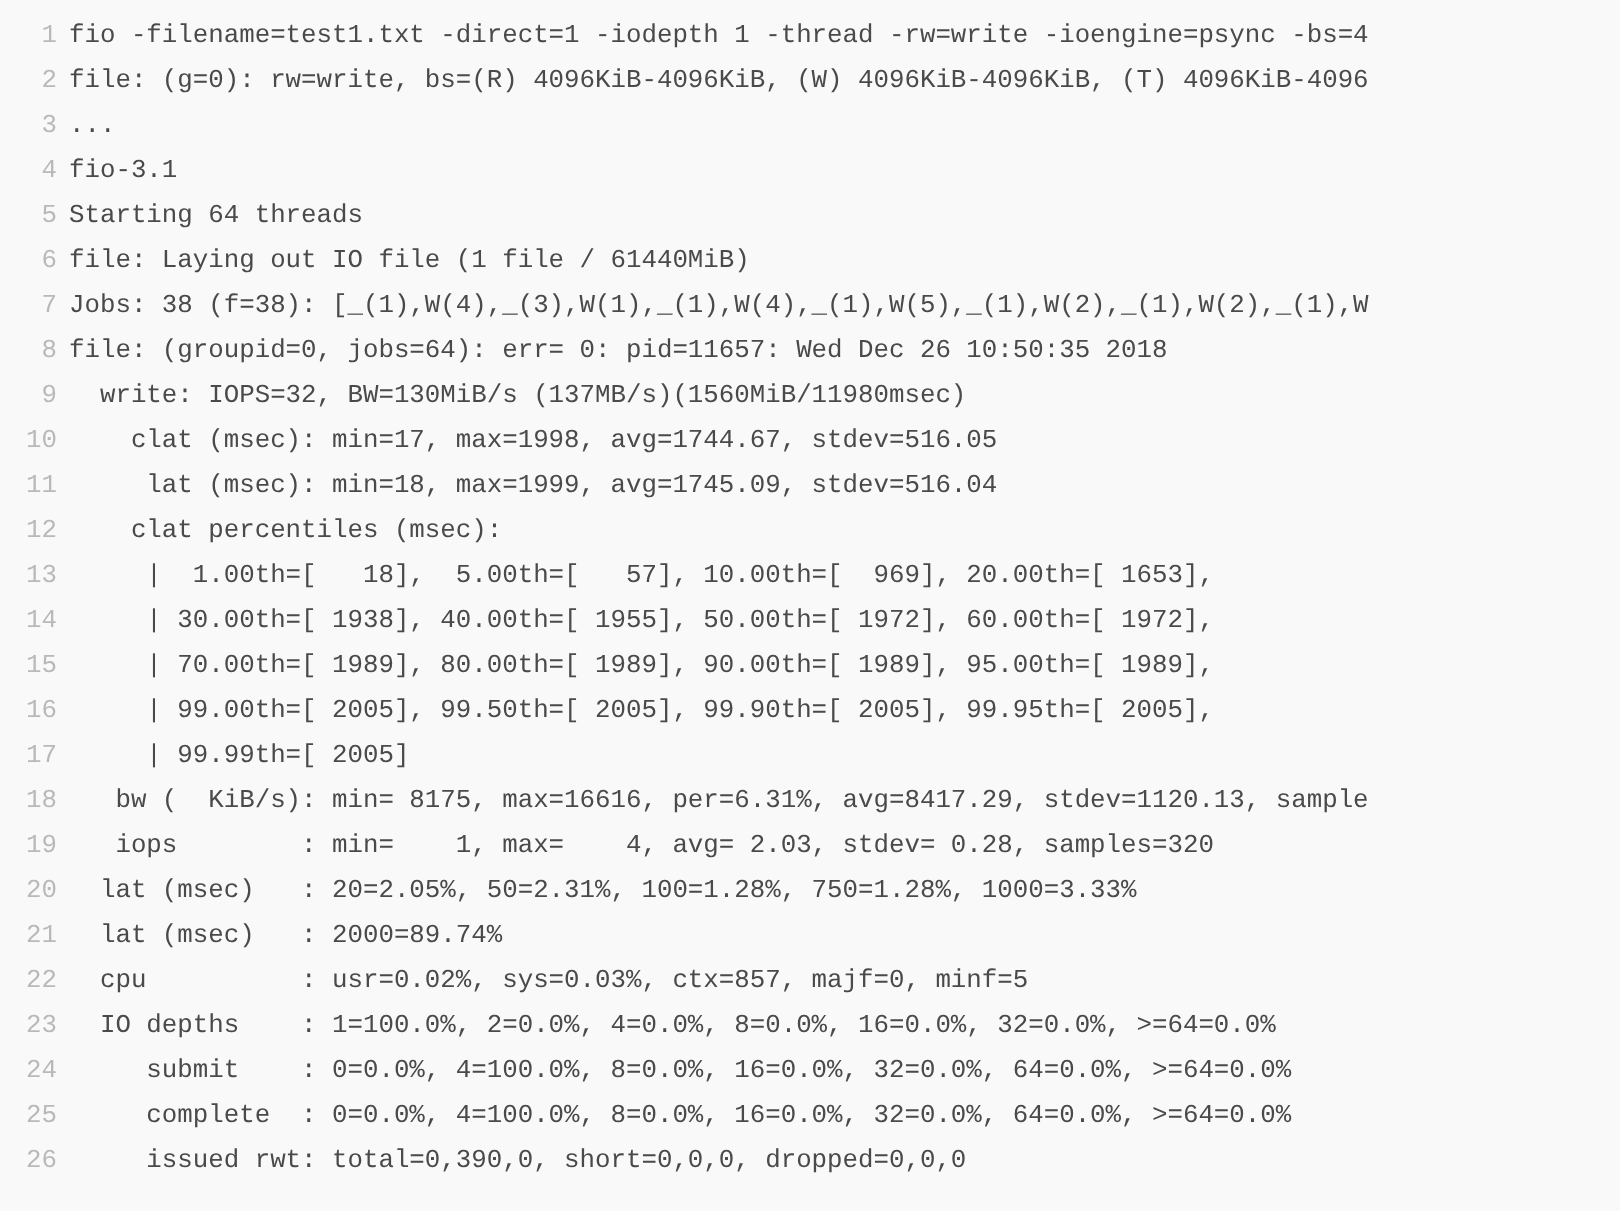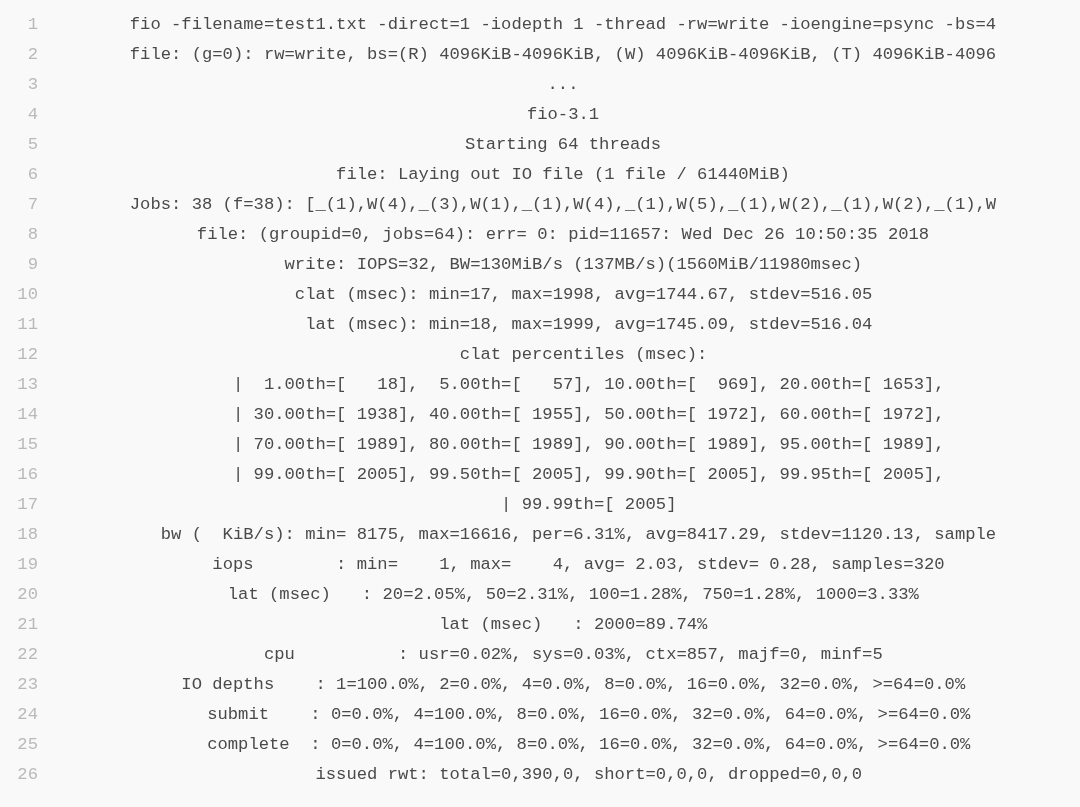--- a/index.html
+++ b/index.html
@@ -26,19 +26,18 @@
     text-align: right;
     color: #b9b9b9;
     flex: 0 0 38px;
     padding-right: 8px;
     user-select: none;
   }
   .content {
     flex: 1 1 auto;
     overflow: hidden;
     text-overflow: clip;
-    text-align: center;
   }
 </style>
 </head>
 <body>
 
 <div class="code-block" id="code-block"><div class="line"><span class="gutter">1</span><span class="content">fio -filename=test1.txt -direct=1 -iodepth 1 -thread -rw=write -ioengine=psync -bs=4</span></div><div class="line"><span class="gutter">2</span><span class="content">file: (g=0): rw=write, bs=(R) 4096KiB-4096KiB, (W) 4096KiB-4096KiB, (T) 4096KiB-4096</span></div><div class="line"><span class="gutter">3</span><span class="content">...</span></div><div class="line"><span class="gutter">4</span><span class="content">fio-3.1</span></div><div class="line"><span class="gutter">5</span><span class="content">Starting 64 threads</span></div><div class="line"><span class="gutter">6</span><span class="content">file: Laying out IO file (1 file / 61440MiB)</span></div><div class="line"><span class="gutter">7</span><span class="content">Jobs: 38 (f=38): [_(1),W(4),_(3),W(1),_(1),W(4),_(1),W(5),_(1),W(2),_(1),W(2),_(1),W</span></div><div class="line"><span class="gutter">8</span><span class="content">file: (groupid=0, jobs=64): err= 0: pid=11657: Wed Dec 26 10:50:35 2018</span></div><div class="line"><span class="gutter">9</span><span class="content">  write: IOPS=32, BW=130MiB/s (137MB/s)(1560MiB/11980msec)</span></div><div class="line"><span class="gutter">10</span><span class="content">    clat (msec): min=17, max=1998, avg=1744.67, stdev=516.05</span></div><div class="line"><span class="gutter">11</span><span class="content">     lat (msec): min=18, max=1999, avg=1745.09, stdev=516.04</span></div><div class="line"><span class="gutter">12</span><span class="content">    clat percentiles (msec):</span></div><div class="line"><span class="gutter">13</span><span class="content">     |  1.00th=[   18],  5.00th=[   57], 10.00th=[  969], 20.00th=[ 1653],</span></div><div class="line"><span class="gutter">14</span><span class="content">     | 30.00th=[ 1938], 40.00th=[ 1955], 50.00th=[ 1972], 60.00th=[ 1972],</span></div><div class="line"><span class="gutter">15</span><span class="content">     | 70.00th=[ 1989], 80.00th=[ 1989], 90.00th=[ 1989], 95.00th=[ 1989],</span></div><div class="line"><span class="gutter">16</span><span class="content">     | 99.00th=[ 2005], 99.50th=[ 2005], 99.90th=[ 2005], 99.95th=[ 2005],</span></div><div class="line"><span class="gutter">17</span><span class="content">     | 99.99th=[ 2005]</span></div><div class="line"><span class="gutter">18</span><span class="content">   bw (  KiB/s): min= 8175, max=16616, per=6.31%, avg=8417.29, stdev=1120.13, sample</span></div><div class="line"><span class="gutter">19</span><span class="content">   iops        : min=    1, max=    4, avg= 2.03, stdev= 0.28, samples=320</span></div><div class="line"><span class="gutter">20</span><span class="content">  lat (msec)   : 20=2.05%, 50=2.31%, 100=1.28%, 750=1.28%, 1000=3.33%</span></div><div class="line"><span class="gutter">21</span><span class="content">  lat (msec)   : 2000=89.74%</span></div><div class="line"><span class="gutter">22</span><span class="content">  cpu          : usr=0.02%, sys=0.03%, ctx=857, majf=0, minf=5</span></div><div class="line"><span class="gutter">23</span><span class="content">  IO depths    : 1=100.0%, 2=0.0%, 4=0.0%, 8=0.0%, 16=0.0%, 32=0.0%, &gt;=64=0.0%</span></div><div class="line"><span class="gutter">24</span><span class="content">     submit    : 0=0.0%, 4=100.0%, 8=0.0%, 16=0.0%, 32=0.0%, 64=0.0%, &gt;=64=0.0%</span></div><div class="line"><span class="gutter">25</span><span class="content">     complete  : 0=0.0%, 4=100.0%, 8=0.0%, 16=0.0%, 32=0.0%, 64=0.0%, &gt;=64=0.0%</span></div><div class="line"><span class="gutter">26</span><span class="content">     issued rwt: total=0,390,0, short=0,0,0, dropped=0,0,0</span></div></div>
 
 </body></html>

